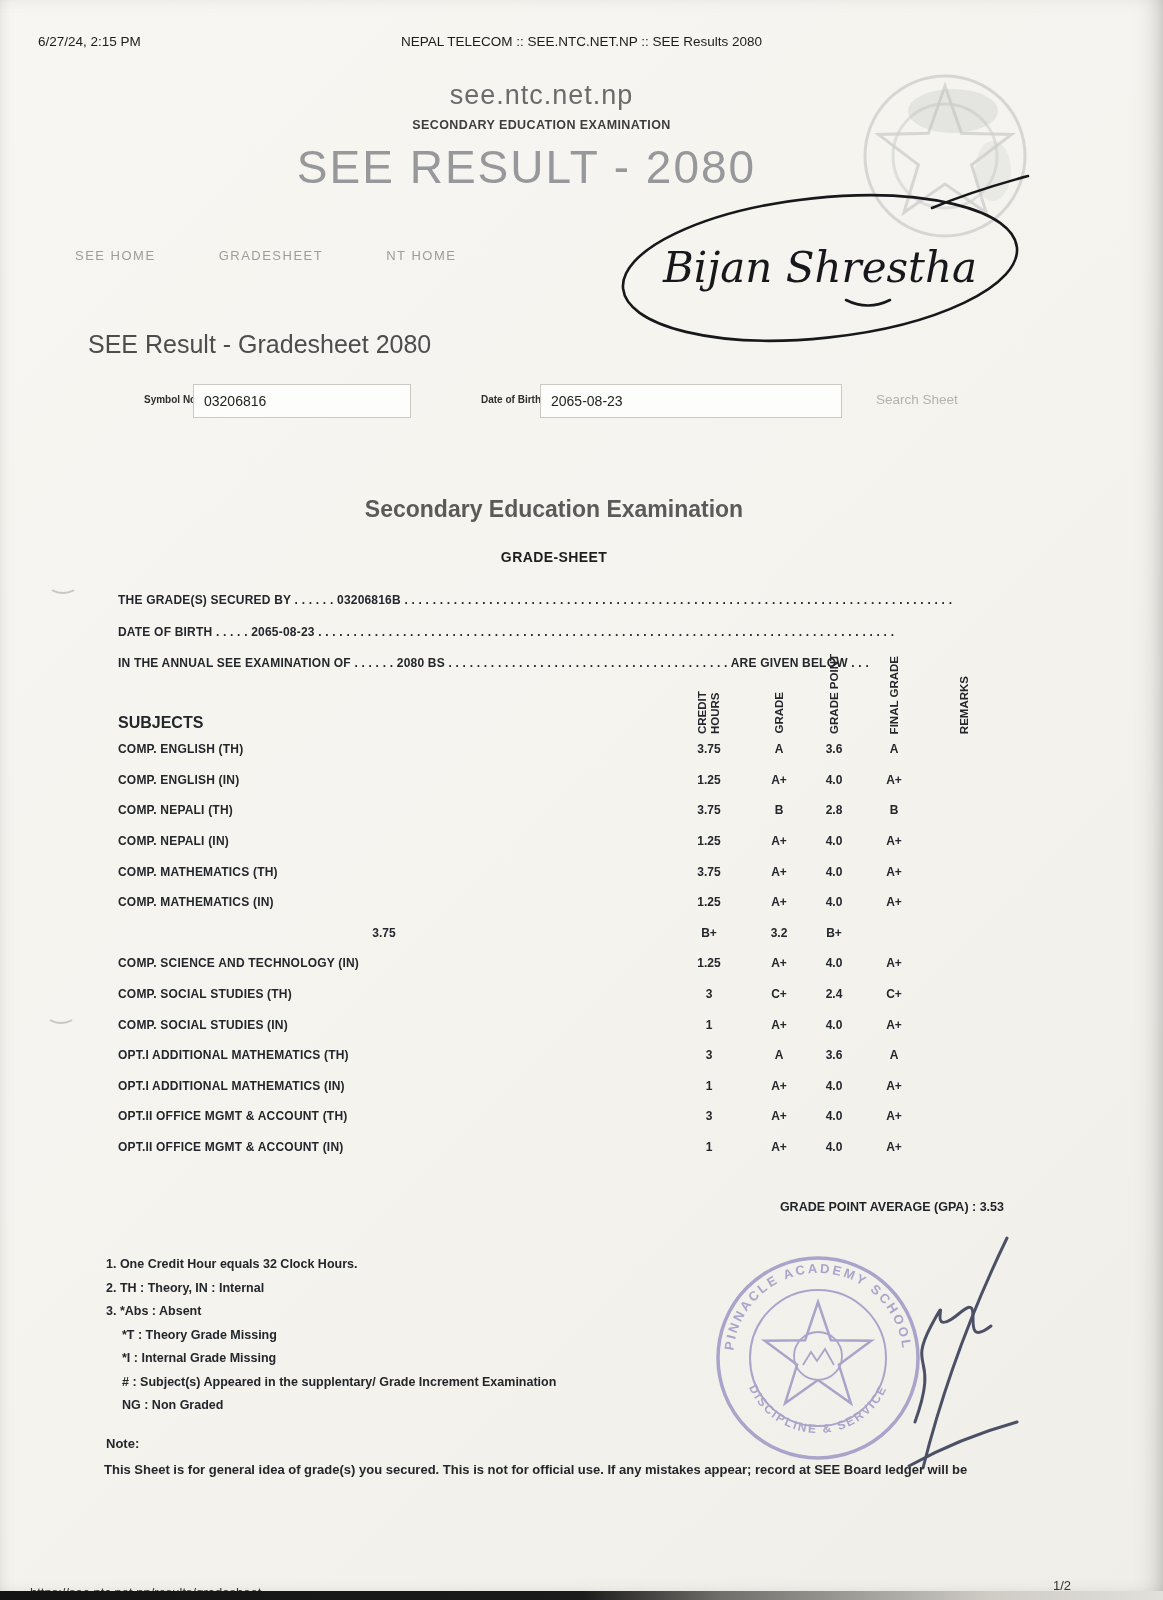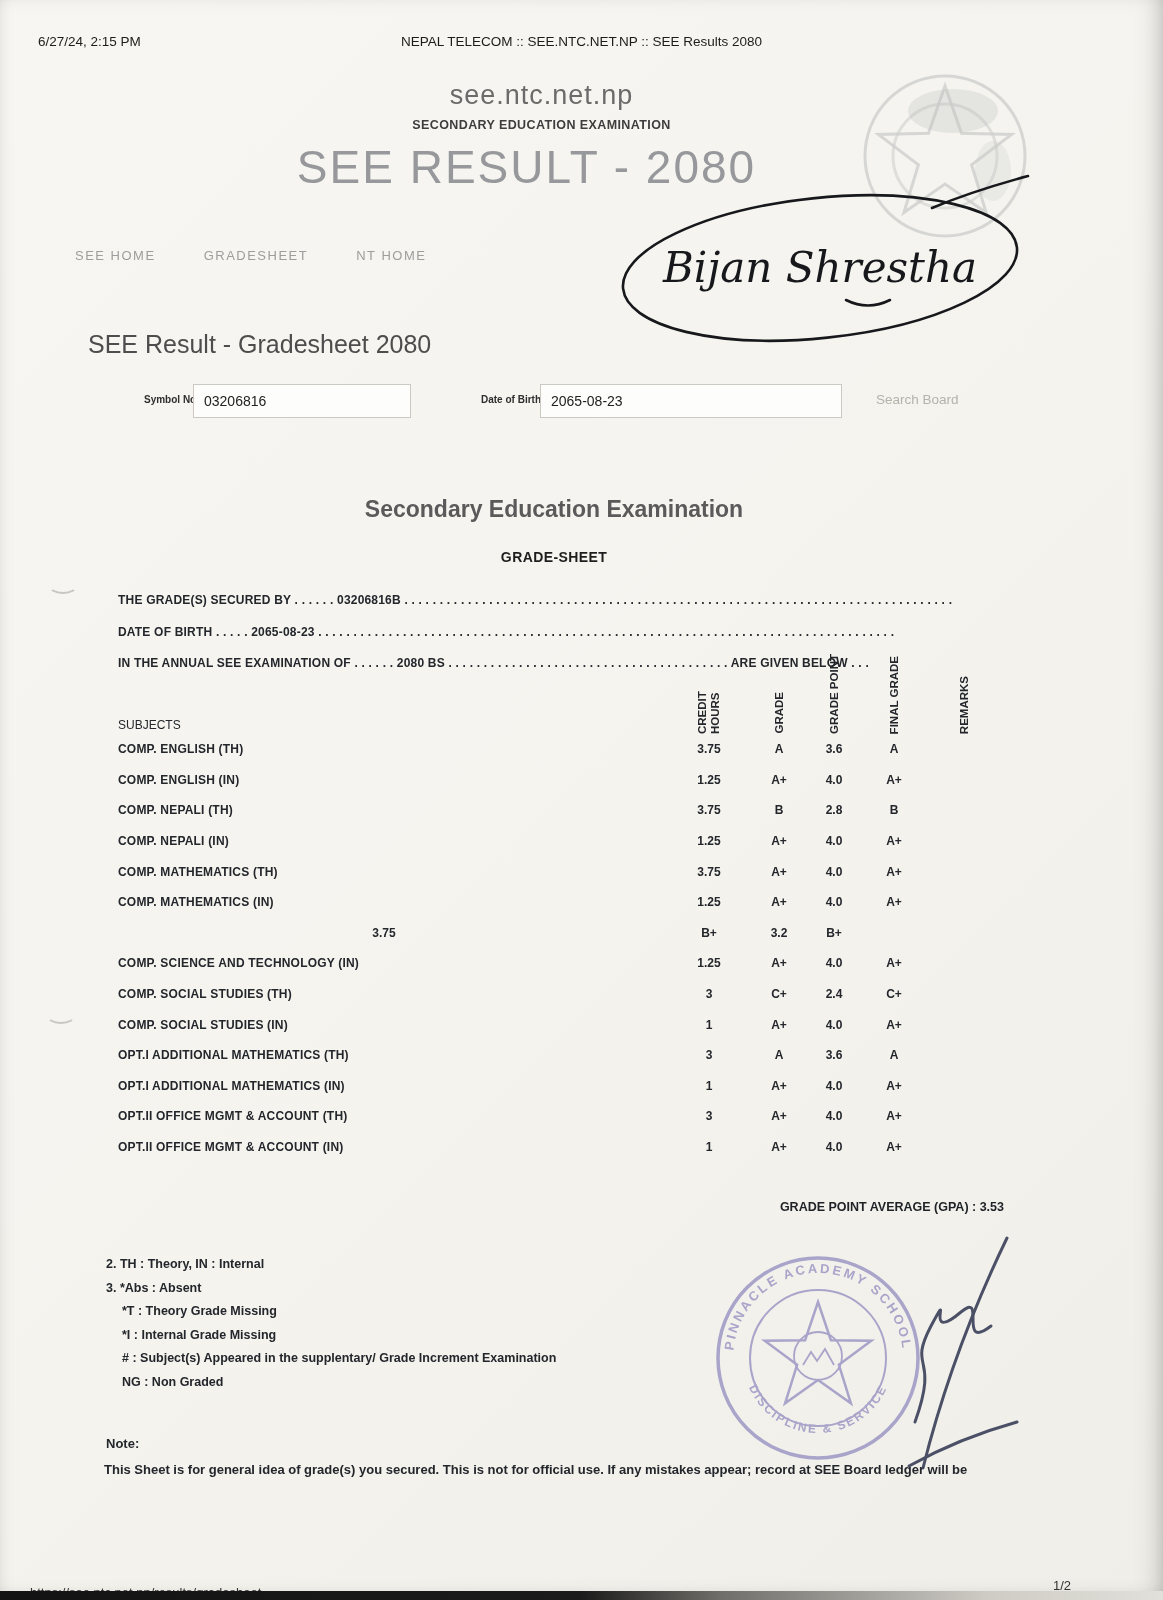--- a/index.html
+++ b/index.html
@@ -12,21 +12,21 @@
                inset 10px 0 24px -20px rgba(0,0,0,.18);
   }
   
   .print-dt{position:absolute;left:38px;top:34px;font-size:13.5px;color:#1c1c1c;}
   .print-title{position:absolute;left:0;right:0;top:34px;text-align:center;font-size:13.5px;color:#1c1c1c;}
   
   .domain{position:absolute;left:0;right:80px;top:80px;text-align:center;font-size:27px;color:#6b6b6b;letter-spacing:1px;}
   .subtitle{position:absolute;left:0;right:80px;top:118px;text-align:center;font-size:12.5px;font-weight:bold;color:#3d3d3d;letter-spacing:.4px;}
   .bigtitle{position:absolute;left:0;right:110px;top:140px;text-align:center;font-size:46px;color:#97989b;letter-spacing:2px;}
   
-  .nav{position:absolute;left:75px;top:248px;display:flex;gap:48px;}
+  .nav{position:absolute;left:75px;top:248px;display:flex;gap:63px;}
   .nav a{font-size:13px;letter-spacing:1.5px;color:#9d9d9d;text-decoration:none;}
   
   .gs-heading{position:absolute;left:88px;top:330px;font-size:25px;color:#4d4d4d;}
   .form-row{position:absolute;left:100px;top:384px;width:980px;height:40px;}
   .f-label{font-size:10px;font-weight:bold;color:#2e2e2e;position:absolute;top:10px;margin-left:44px;}
   .lbl-symbol{left:0;}
   .lbl-dob{left:337px;}
   .f-input{position:absolute;top:0;height:34px;border:1px solid #ccc9c2;background:#fdfdfb;font-family:"Liberation Sans",sans-serif;font-size:14px;color:#222;padding:4px 10px;box-sizing:border-box;}
   .in-symbol{left:93px;width:218px;}
   .in-dob{left:440px;width:302px;}
@@ -35,21 +35,21 @@
   .sheet-head{position:absolute;left:104px;top:496px;width:900px;}
   .sheet-title{text-align:center;font-size:23px;color:#5a5a5a;margin:0;}
   .sheet-sub{text-align:center;font-size:14px;font-weight:bold;color:#1d1d1d;letter-spacing:.4px;margin-top:26px;}
   .sheet-lines{margin-top:20px;padding-left:14px;}
   .sline{font-size:12px;font-weight:bold;color:#23262b;line-height:31.5px;white-space:nowrap;overflow:hidden;letter-spacing:.2px;}
   
   .tgrid{display:grid;grid-template-columns:560px 90px 50px 60px 60px 80px;}
   .table-wrap{position:absolute;left:104px;top:650px;width:900px;}
   .thead{height:84px;}
   .th-cell{display:flex;align-items:flex-end;justify-content:center;height:84px;}
-  .th-subj{justify-content:flex-start;padding-left:14px;font-size:12px;font-weight:normal;color:#23262b;padding-bottom:2px;box-sizing:border-box;}
+  .th-subj{justify-content:flex-start;padding-left:14px;font-size:16px;font-weight:bold;color:#23262b;padding-bottom:2px;box-sizing:border-box;}
   .vtext{writing-mode:vertical-rl;transform:rotate(180deg);max-height:82px;line-height:13px;font-size:11.5px;font-weight:bold;color:#23262b;text-align:left;}
   .grow{height:30.6px;align-items:center;}
   .cell{font-size:12px;font-weight:bold;color:#23262b;align-self:center;}
   .subj{padding-left:14px;letter-spacing:.2px;}
   .num{text-align:center;}
   
   .gpa{position:absolute;left:104px;top:1200px;width:900px;text-align:right;font-size:12.5px;font-weight:bold;color:#1e2126;}
   
   .notes{position:absolute;left:106px;top:1253px;width:700px;}
   .note-item{font-size:12.5px;font-weight:bold;color:#23262b;line-height:23.5px;}
@@ -107,21 +107,21 @@
     <text x="210" y="110" text-anchor="middle" font-family="DejaVu Serif, serif" font-style="italic" font-size="42" fill="#17181b">Bijan Shrestha</text>
   </svg>
 
   <div class="gs-heading">SEE Result - Gradesheet 2080</div>
 
   <div class="form-row">
     <span class="f-label lbl-symbol">Symbol No :</span>
     <input class="f-input in-symbol" type="text" value="03206816" style="">
     <span class="f-label lbl-dob">Date of Birth :</span>
     <input class="f-input in-dob" type="text" value="2065-08-23" style="">
-    <button class="btn-search">Search Board</button>
+    <button class="btn-search">Search Sheet</button>
   </div>
 
   <div class="sheet-head">
     <h2 class="sheet-title">Secondary Education Examination</h2>
     <div class="sheet-sub">GRADE-SHEET</div>
     <div class="sheet-lines">
       <div class="sline">THE GRADE(S) SECURED BY . . . . . . 03206816B . . . . . . . . . . . . . . . . . . . . . . . . . . . . . . . . . . . . . . . . . . . . . . . . . . . . . . . . . . . . . . . . . . . . . . . . . . . . . .</div>
       <div class="sline">DATE OF BIRTH . . . . . 2065-08-23 . . . . . . . . . . . . . . . . . . . . . . . . . . . . . . . . . . . . . . . . . . . . . . . . . . . . . . . . . . . . . . . . . . . . . . . . . . . . . . . . . .</div>
       <div class="sline">IN THE ANNUAL SEE EXAMINATION OF . . . . . . 2080 BS . . . . . . . . . . . . . . . . . . . . . . . . . . . . . . . . . . . . . . . . ARE GIVEN BELOW . . .</div>
     </div>
@@ -270,20 +270,21 @@
       <div class="cell num">4.0</div>
       <div class="cell num">A+</div>
       <div class="cell num"></div>
     </div>
   </div>
   </div>
 
   <div class="gpa">GRADE POINT AVERAGE (GPA) : 3.53</div>
 
   <div class="notes">
+    <div class="note-item">1. One Credit Hour equals 32 Clock Hours.</div>
     <div class="note-item">2. TH : Theory, IN : Internal</div>
     <div class="note-item">3. *Abs : Absent</div>
     <div class="note-item note-sub">*T : Theory Grade Missing</div>
     <div class="note-item note-sub">*I : Internal Grade Missing</div>
     <div class="note-item note-sub"># : Subject(s) Appeared in the supplentary/ Grade Increment Examination</div>
     <div class="note-item note-sub">NG : Non Graded</div>
   </div>
 
   <div class="note-label">Note:</div>
   <div class="note-text">This Sheet is for general idea of grade(s) you secured. This is not for official use. If any mistakes appear; record at SEE Board ledger will be</div>

